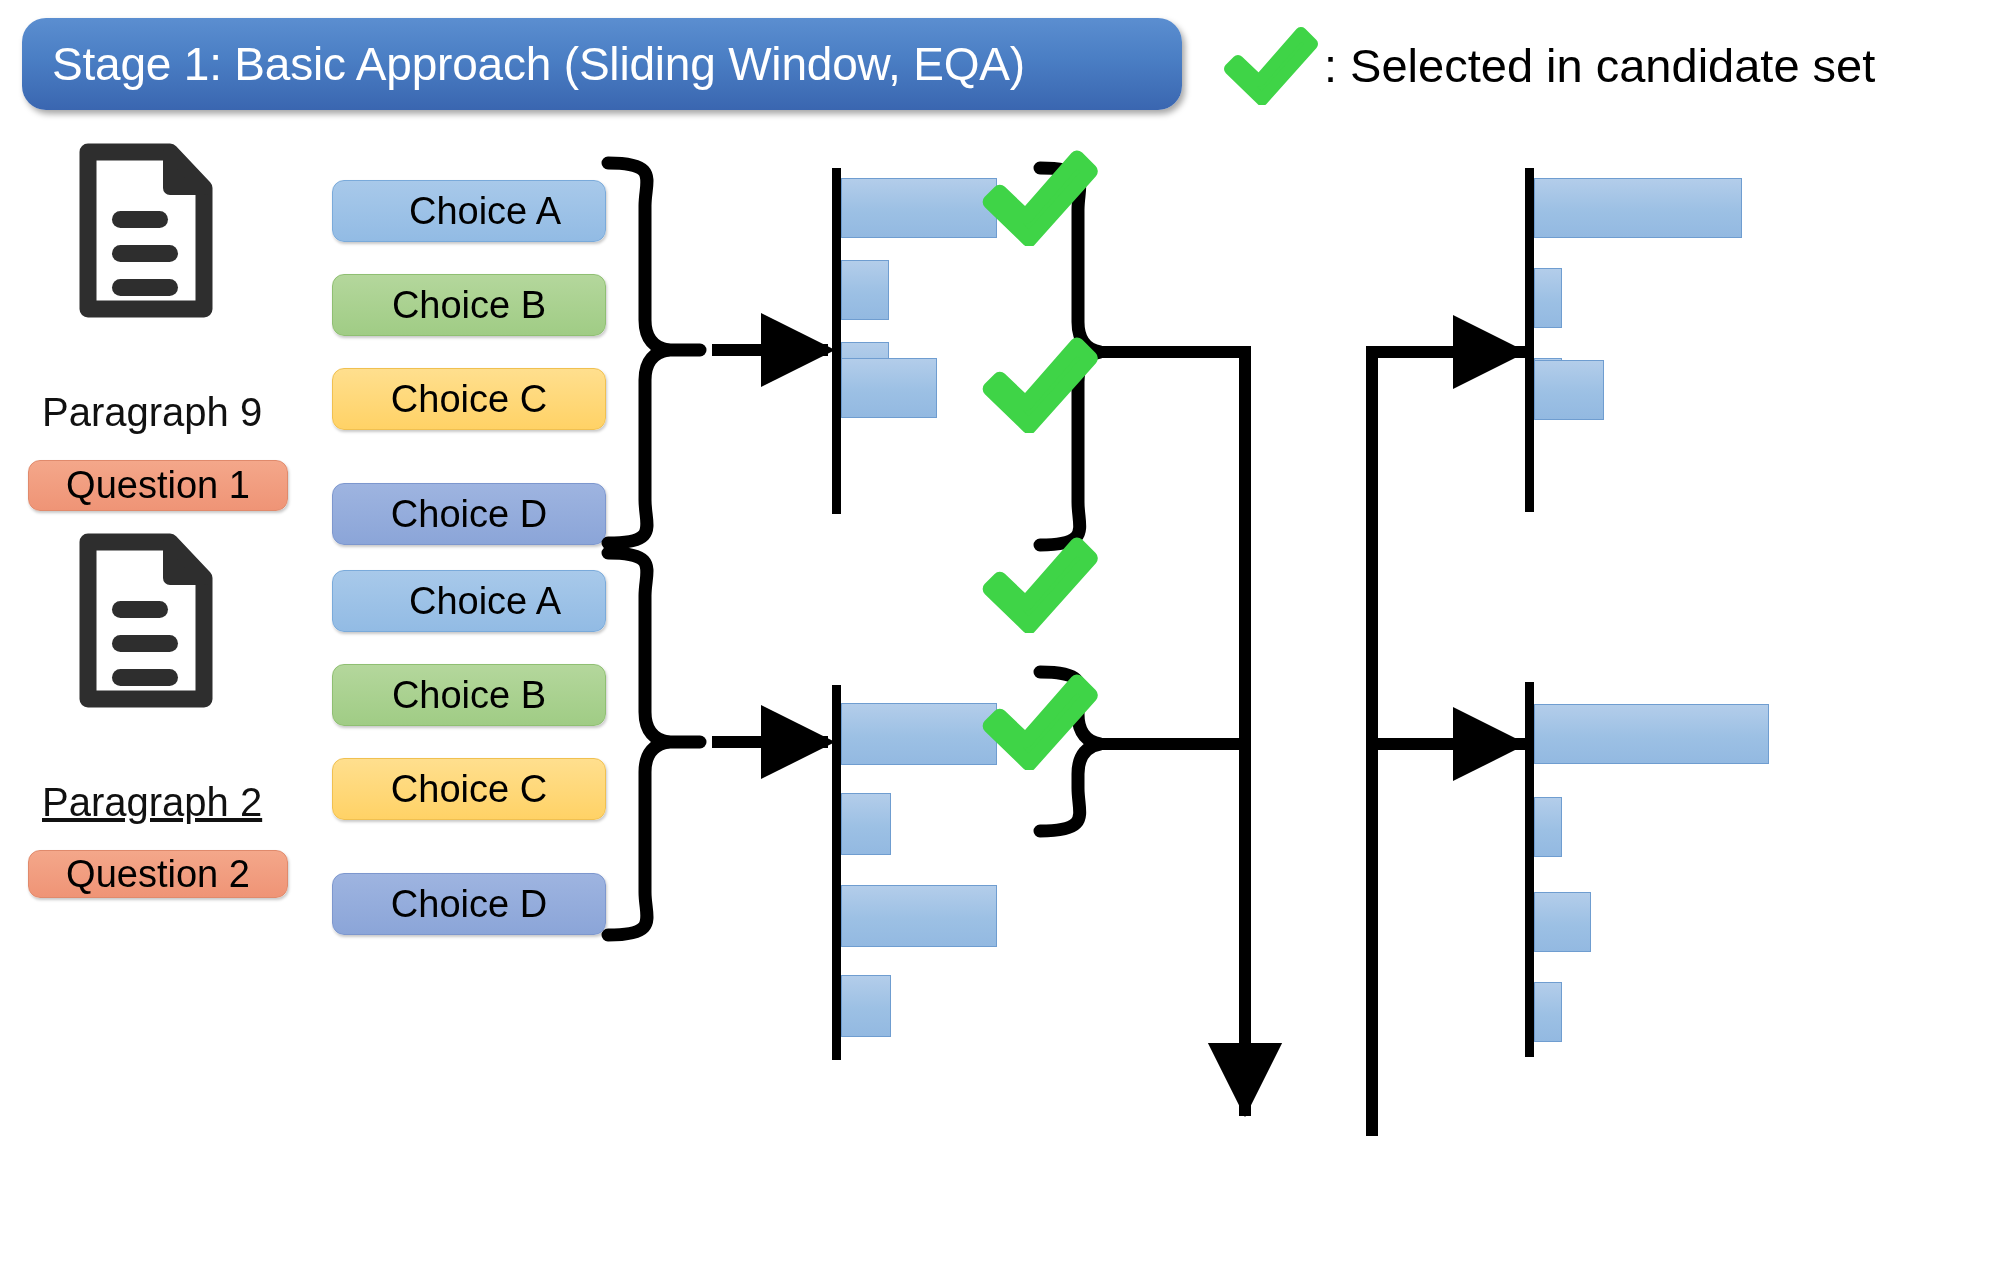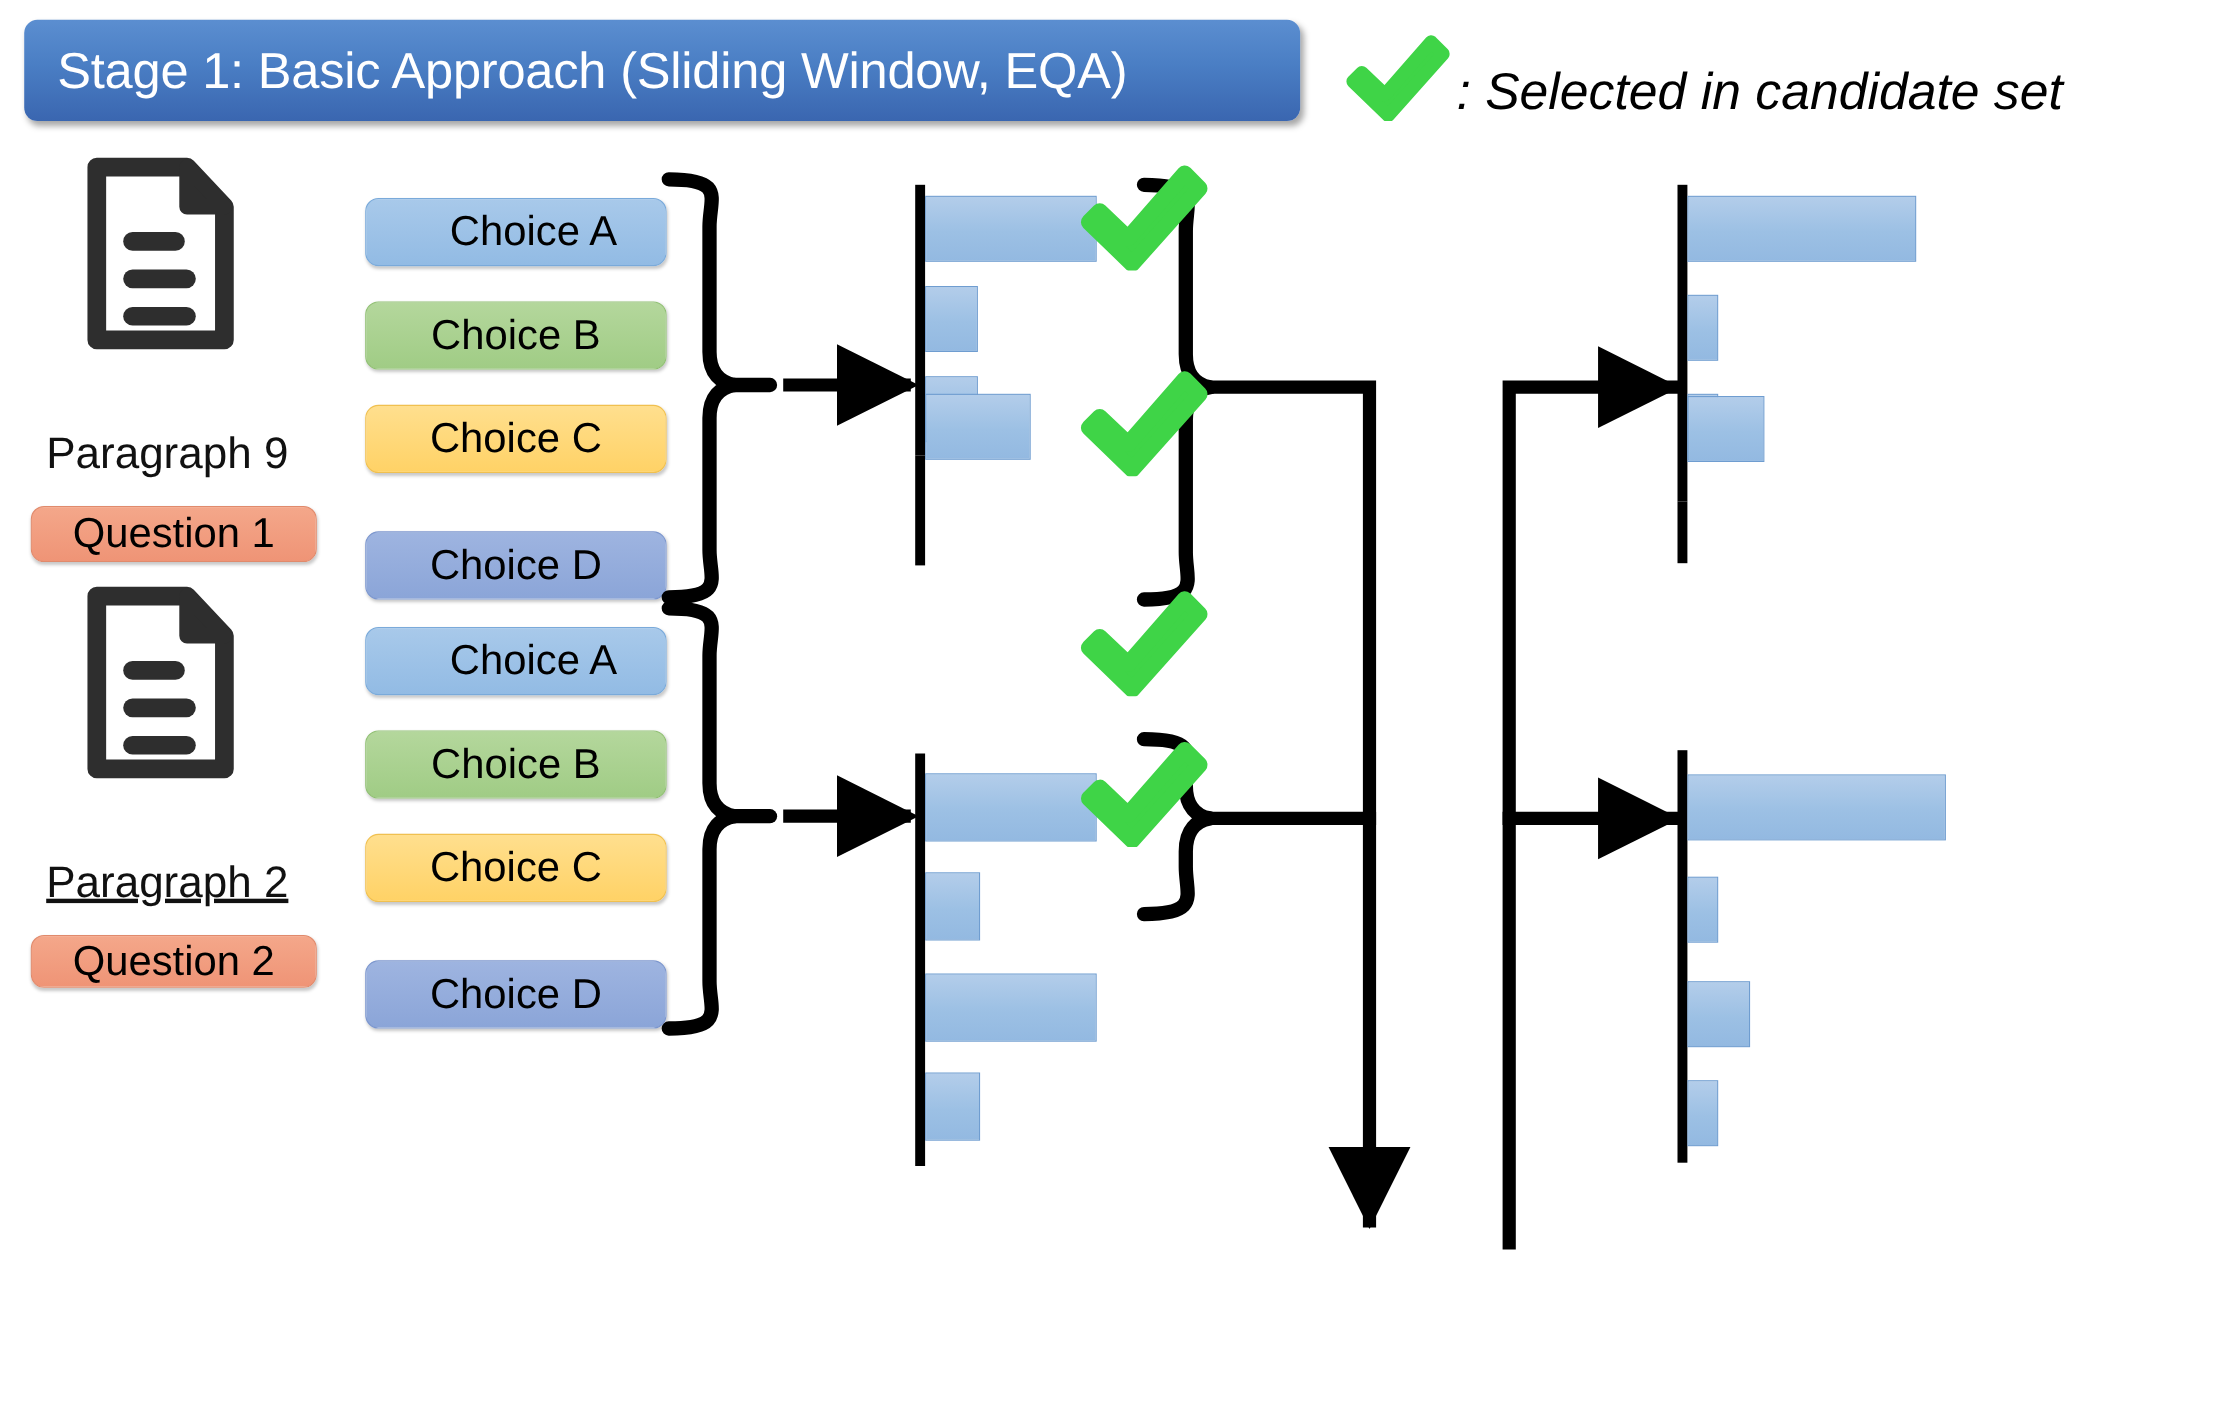--- a/index.html
+++ b/index.html
@@ -13,21 +13,21 @@
     width: 2014px;
     height: 1285px;
     background: #ffffff;
     font-family: "Liberation Sans", sans-serif;
     overflow: hidden;
   }
 
   
   .stage-banner {
     position: absolute;
-    border-radius: 12px;
+    border-radius: 24px;
     background: linear-gradient(180deg, #5b8ed0 0%, #4a7ec4 45%, #3a66b0 100%);
     box-shadow: 3px 4px 6px rgba(0,0,0,0.35);
     color: #ffffff;
     display: flex;
     align-items: center;
     justify-content: center;
     box-sizing: border-box;
     letter-spacing: -0.2px;
   }
   #stage1-banner {
@@ -41,23 +41,22 @@
     left: 845px; top: 1138px;
     width: 970px; height: 116px;
     font-size: 46px;
   }
 
   
   #legend {
     position: absolute;
     left: 1222px; top: 20px;
     display: flex;
-    align-items: flex-end;
+    align-items: center;
     height: 90px;
-    font-style: italic;
   }
   #legend .legend-text {
     font-size: 47px;
     color: #000000;
     margin-left: 6px;
     white-space: nowrap;
   }
 
   
   .check {

